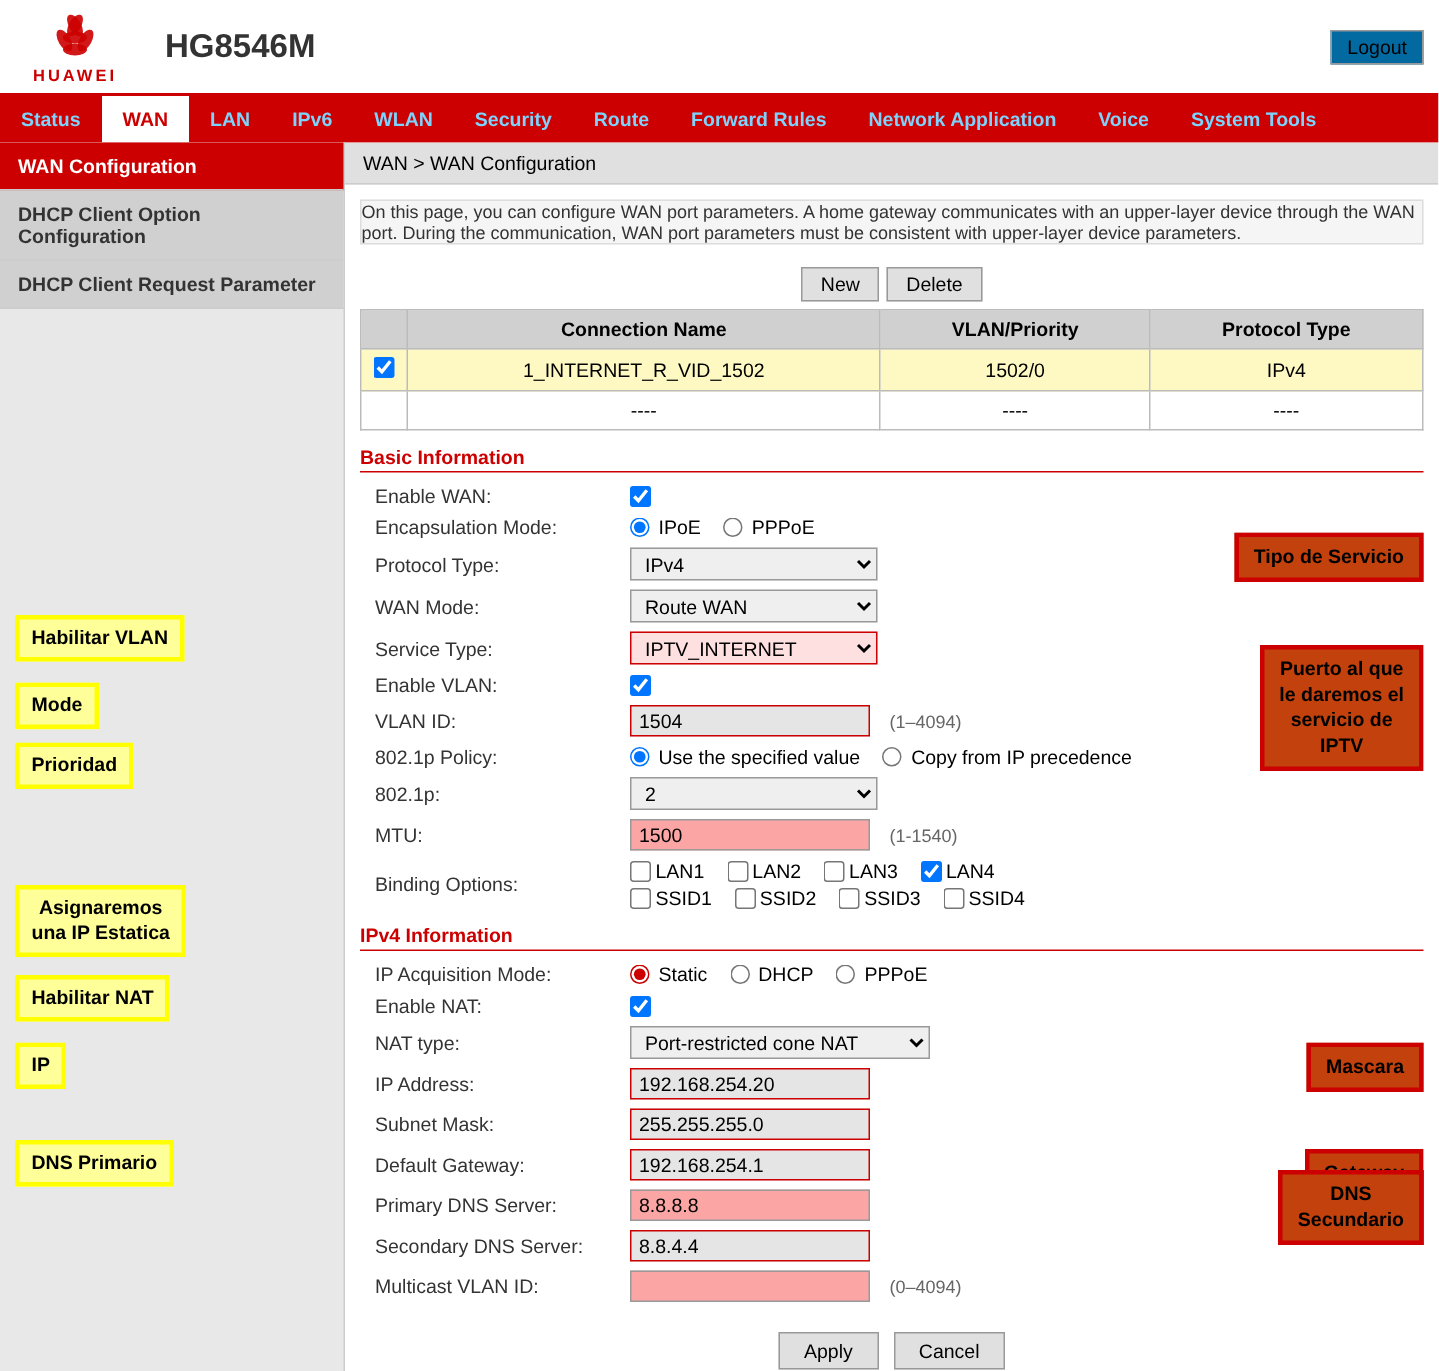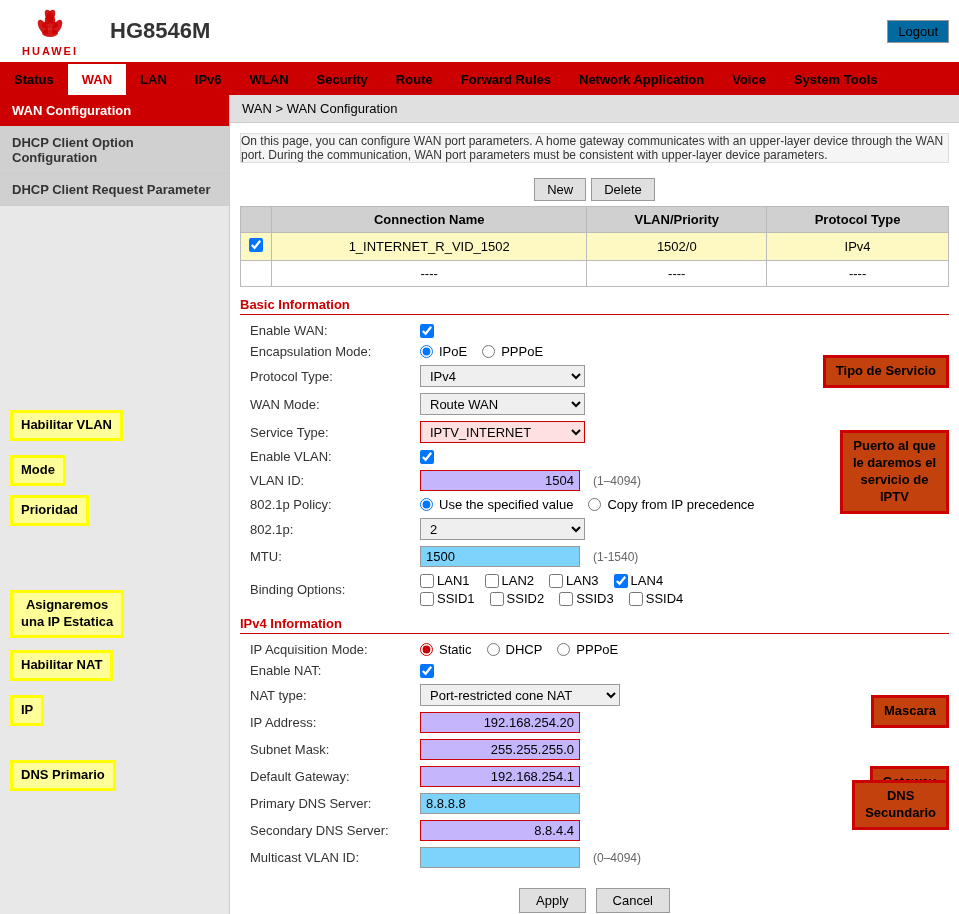--- a/index.html
+++ b/index.html
@@ -8,21 +8,21 @@
     
     .header { background: #fff; display: flex; align-items: center; padding: 5px 10px; border-bottom: 2px solid #cc0000; }
     .header-logo { width: 80px; display: flex; flex-direction: column; align-items: center; }
     .logo-icon { width: 50px; height: 40px; }
     .huawei-text { font-size: 11px; font-weight: bold; color: #cc0000; letter-spacing: 2px; }
     .header-title { font-size: 22px; font-weight: bold; color: #333; margin-left: 20px; flex: 1; }
     .logout-btn { background: #0369a1; border: 1px solid #999; padding: 3px 10px; cursor: pointer; font-size: 13px; }
 
     
     .nav { background: #cc0000; display: flex; align-items: center; }
-    .nav-item { color: #000000; padding: 8px 14px; cursor: pointer; font-size: 13px; font-weight: bold; }
+    .nav-item { color: #7dd3fc; padding: 8px 14px; cursor: pointer; font-size: 13px; font-weight: bold; }
     .nav-item.active { background: #fff; color: #cc0000; }
 
     
     .main-layout { display: flex; min-height: calc(914px - 120px); }
 
     
     .sidebar { width: 230px; background: #e8e8e8; border-right: 1px solid #ccc; flex-shrink: 0; }
     .sidebar-item { padding: 8px 12px; cursor: pointer; font-size: 13px; font-weight: bold; border-bottom: 1px solid #ccc; }
     .sidebar-item.active { background: #cc0000; color: #fff; }
     .sidebar-item:not(.active) { background: #d0d0d0; color: #333; }
@@ -50,22 +50,22 @@
     .form-section { margin: 10px; }
     .section-title { font-weight: bold; color: #cc0000; border-bottom: 1px solid #cc0000; padding-bottom: 2px; margin-bottom: 8px; font-size: 13px; }
     .form-row { display: flex; align-items: center; margin-bottom: 6px; padding-left: 10px; }
     .form-label { width: 170px; font-size: 13px; color: #333; flex-shrink: 0; }
     .form-value { display: flex; align-items: center; gap: 8px; }
     input[type="text"], input[type="number"], select {
       border: 1px solid #999;
       padding: 2px 5px;
       font-size: 13px;
     }
-    .text-input { width: 160px; background: #7dd3fc; }
-    .text-input.highlighted { background: #c4b5fd; border-color: #cc0000; text-align: right; }
+    .text-input { width: 160px; background: #fca5a5; }
+    .text-input.highlighted { background: #e5e5e5; border-color: #cc0000; }
     select { width: 165px; height: 22px; }
     input[type="checkbox"] { width: 14px; height: 14px; }
     input[type="radio"] { margin-right: 3px; }
     .radio-group { display: flex; align-items: center; gap: 15px; }
     .radio-label { display: flex; align-items: center; gap: 3px; }
     .hint { font-size: 12px; color: #666; margin-left: 5px; }
 
     
     .binding-grid { display: flex; flex-direction: column; gap: 3px; }
     .binding-row { display: flex; gap: 15px; }

